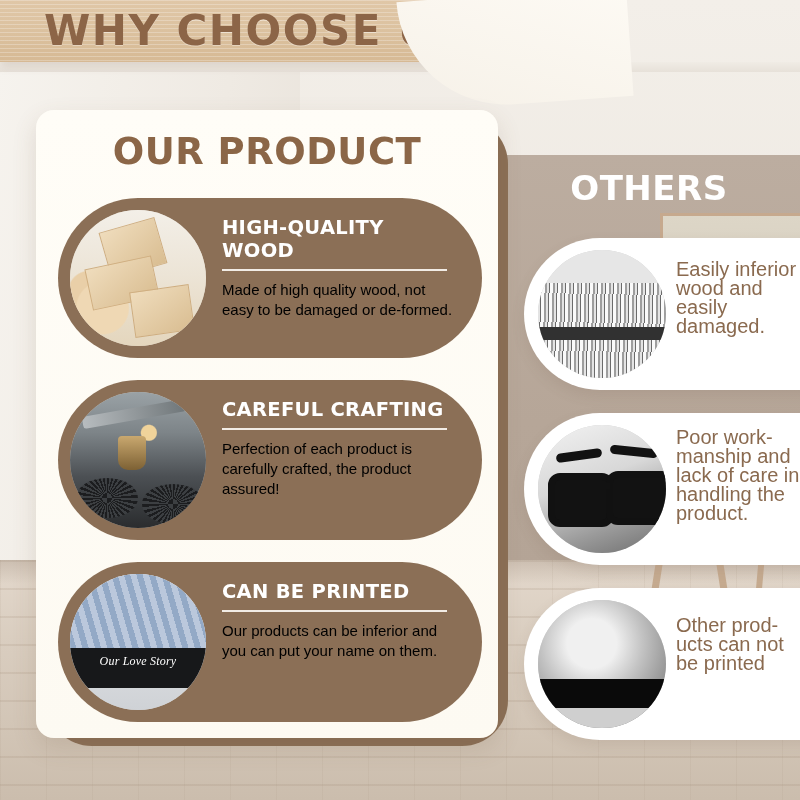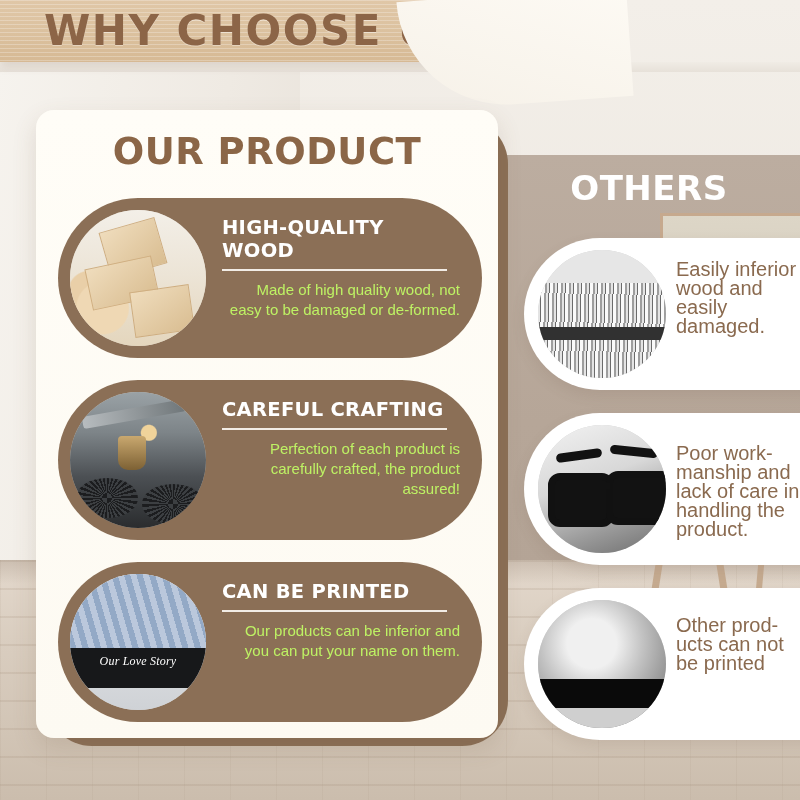--- a/index.html
+++ b/index.html
@@ -112,23 +112,22 @@
   .pill-head{
     font-size:19.5px;font-weight:bold;letter-spacing:.3px;color:#ffffff;
     font-family:"DejaVu Sans", sans-serif;
     padding-bottom:7px;
     display:inline-block;
   }
   .pill-rule{
     width:225px;height:2px;background:#f2ece5;margin:0 0 9px 0;
   }
   .pill-text{
-    font-size:15px;line-height:20px;color:#bef264;
+    font-size:15px;line-height:20px;color:#000000;
     font-family:"Liberation Sans", sans-serif;
-    text-align:right;
   }
 
   
   .ph-wood{
     position:absolute;inset:0;
     background:
       radial-gradient(circle at 24% 72%,#efd8b4 0 18%,rgba(0,0,0,0) 19%),
       radial-gradient(circle at 14% 60%,#e9cfa8 0 14%,rgba(0,0,0,0) 15%),
       linear-gradient(180deg,#f3efe8 0%,#ece4d6 48%,#e4d6bd 100%);
   }
@@ -187,21 +186,21 @@
   .ocard-3{top:588px;}
   .ocard-photo{
     position:absolute;left:14px;top:12px;width:128px;height:128px;
     border-radius:50%;overflow:hidden;background:#cfcfcf;
   }
   .ocard-text{
     position:absolute;left:152px;top:22px;width:124px;
     font-size:20px;line-height:19px;color:#8a6a4f;
     font-family:"Liberation Sans", sans-serif;
   }
-  .ocard-2 .ocard-text{top:31px;}
+  .ocard-2 .ocard-text{top:15px;}
   .ocard-3 .ocard-text{top:28px;}
 
   .og-wood{
     position:absolute;inset:0;
     background:
       linear-gradient(180deg,#d9d9d9 0 26%,rgba(0,0,0,0) 26%),
       linear-gradient(180deg,rgba(0,0,0,0) 60%,#3b3b3b 60%,#3b3b3b 70%,rgba(0,0,0,0) 70%),
       repeating-linear-gradient(92deg,#9a9a9a 0 2px,#d7d7d7 2px 4px,#6e6e6e 4px 5px,#eaeaea 5px 8px);
     filter:grayscale(1) contrast(1.15);
   }

